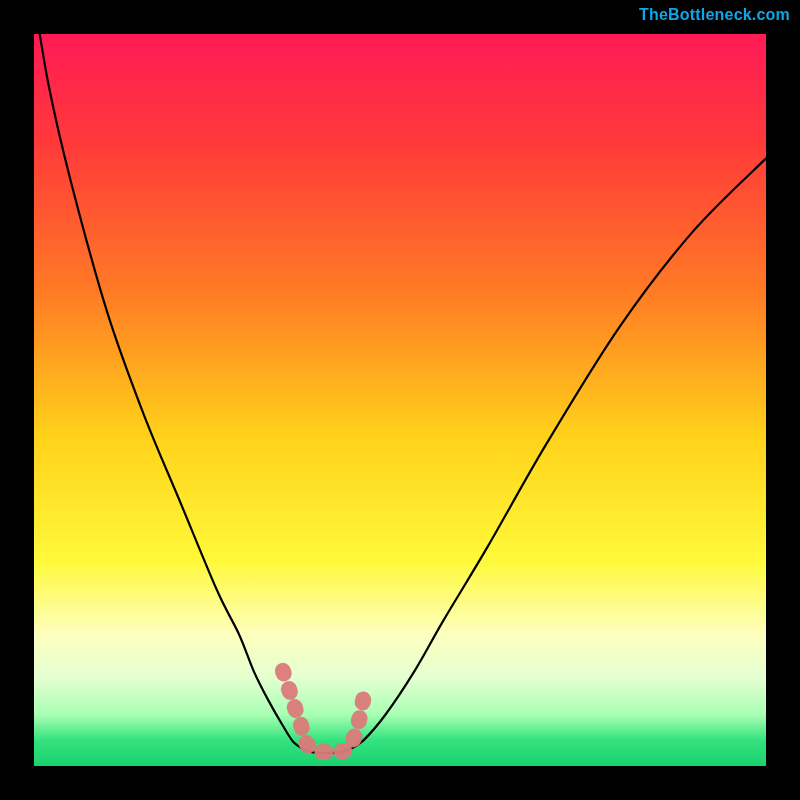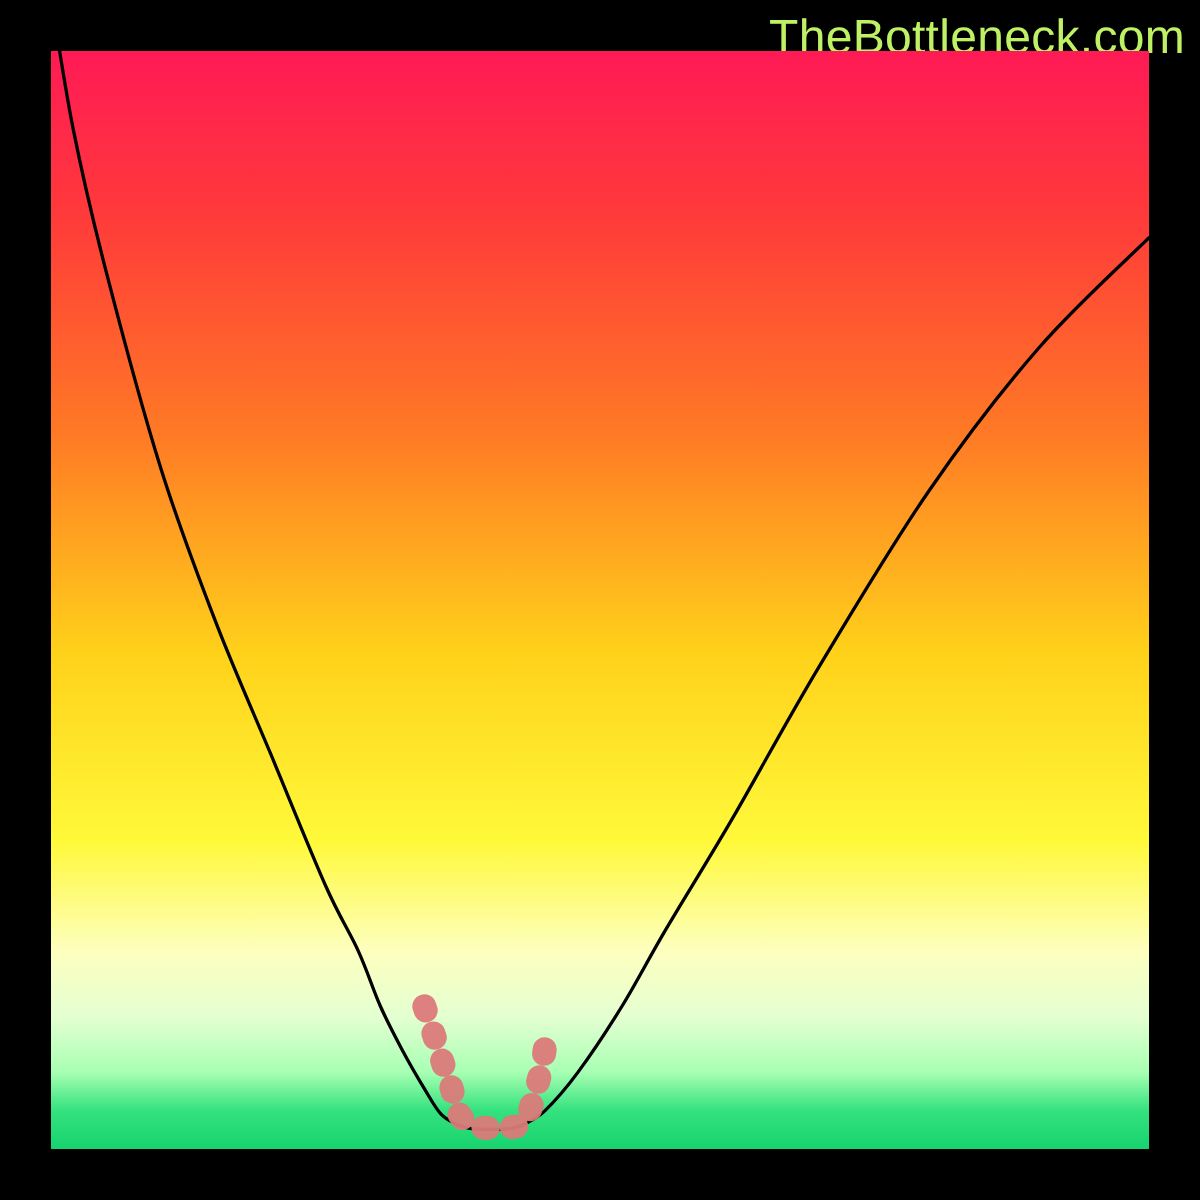--- a/index.html
+++ b/index.html
@@ -24,23 +24,23 @@
     left: 34px;
     top: 34px;
     width: 732px;
     height: 732px;
     overflow: hidden;
   }
   .watermark {
     position: absolute;
     top: 6px;
     right: 10px;
-    color: #bef264;
-    font-size: 32px;
-    font-weight: 400;
+    color: #0ea5e9;
+    font-size: 16px;
+    font-weight: 700;
     letter-spacing: 0.2px;
   }
   svg { display: block; }
 </style>
 </head>
 <body>
 
 <div class="frame">
   <div class="watermark">TheBottleneck.com</div>
   <div class="plot">

